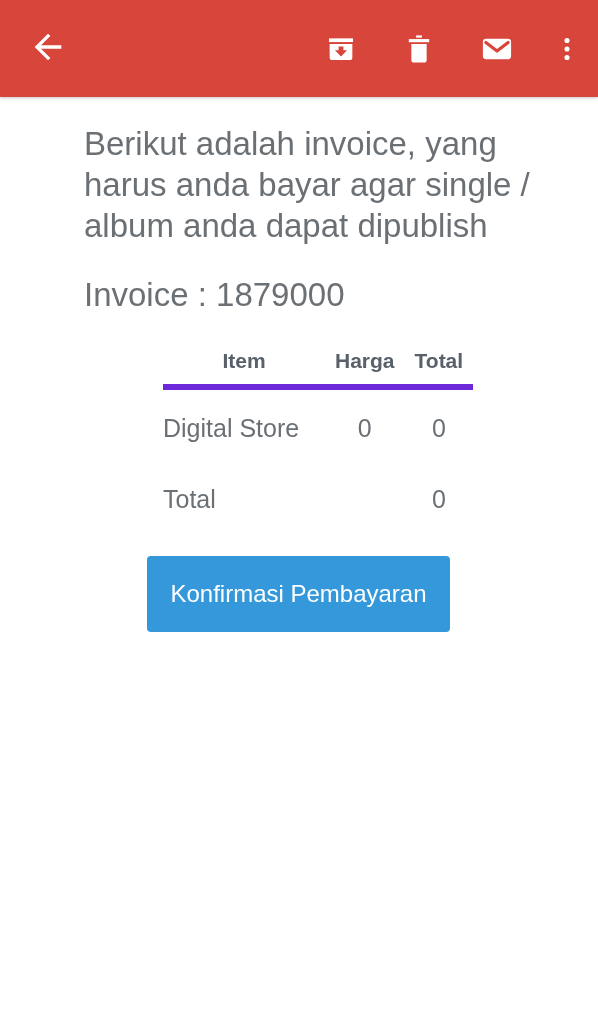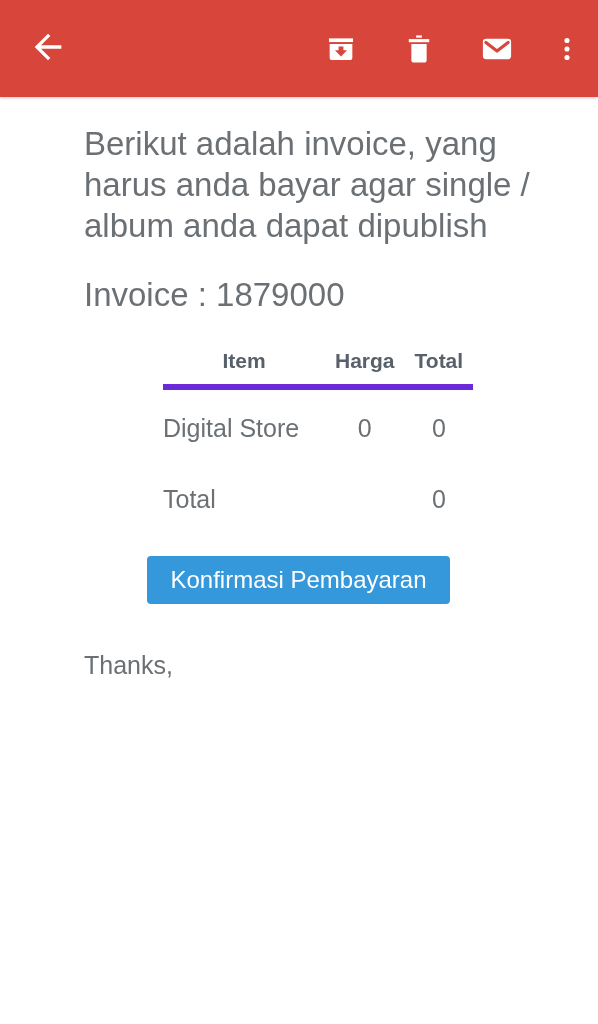--- a/index.html
+++ b/index.html
@@ -112,21 +112,21 @@
 
   
   .cta-wrap {
     padding: 42px 0 0 147px;
   }
   .cta-button {
     display: inline-flex;
     align-items: center;
     justify-content: center;
     width: 303px;
-    height: 48px;
+    height: 76px;
     background: #3498db;
     color: #ffffff;
     font-size: 24px;
     border: none;
     border-radius: 4px;
     font-family: "Liberation Sans", sans-serif;
     cursor: pointer;
     padding: 0;
   }
 
@@ -228,15 +228,14 @@
         </tr>
       </tbody>
     </table>
   </div>
 
 
   <div class="cta-wrap">
     <button class="cta-button">Konfirmasi Pembayaran</button>
   </div>
 
-  <p class="signoff">Thanks,</p>
 
 </div>
 
 </body></html>

